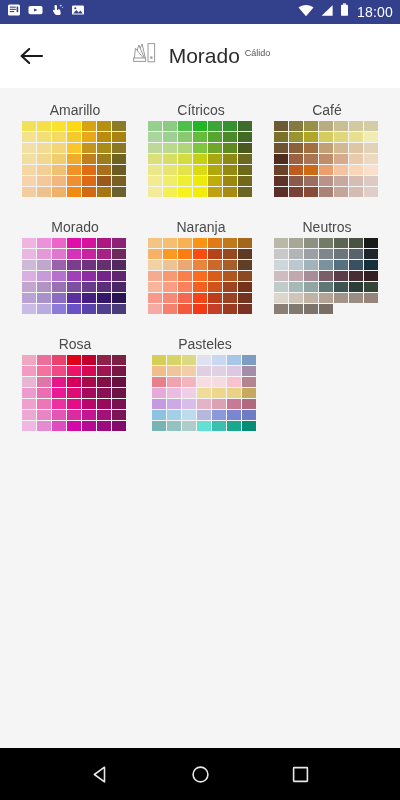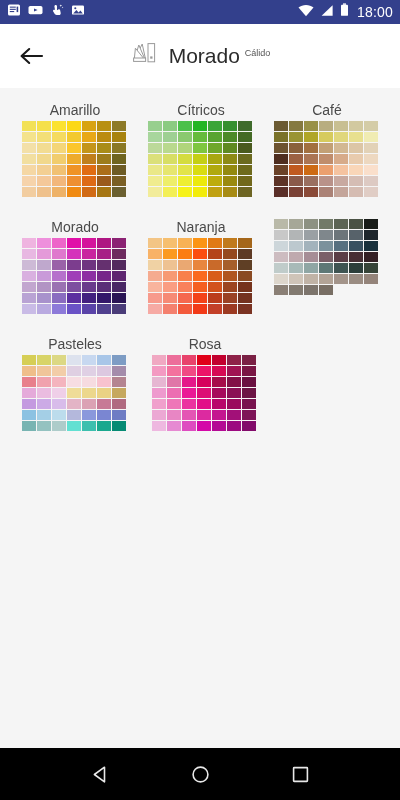--- a/index.html
+++ b/index.html
@@ -548,20 +548,21 @@
               <div class="swatch" style="background: rgb(244, 128, 110);"></div>
               <div class="swatch" style="background: rgb(243, 90, 60);"></div>
               <div class="swatch" style="background: rgb(242, 58, 23);"></div>
               <div class="swatch" style="background: rgb(195, 64, 40);"></div>
               <div class="swatch" style="background: rgb(156, 58, 34);"></div>
               <div class="swatch" style="background: rgb(122, 51, 34);"></div>
             </div>
           </div>
         </div>
         <div class="family-block">
+          <div class="family-title">Neutros</div>
           <div class="swatch-grid">
             <div class="swatch-line">
               <div class="swatch" style="background: rgb(185, 185, 168);"></div>
               <div class="swatch" style="background: rgb(166, 167, 151);"></div>
               <div class="swatch" style="background: rgb(141, 145, 130);"></div>
               <div class="swatch" style="background: rgb(114, 122, 104);"></div>
               <div class="swatch" style="background: rgb(92, 100, 84);"></div>
               <div class="swatch" style="background: rgb(74, 82, 68);"></div>
               <div class="swatch" style="background: rgb(24, 28, 24);"></div>
             </div>
@@ -614,20 +615,88 @@
               <div class="swatch" style="background: rgb(138, 127, 117);"></div>
               <div class="swatch" style="background: rgb(130, 122, 112);"></div>
               <div class="swatch" style="background: rgb(124, 116, 108);"></div>
               <div class="swatch" style="background: rgb(120, 110, 100);"></div>
             </div>
           </div>
         </div>
       </div>
       <div class="family-row" style="margin-top: 22px;">
         <div class="family-block">
+          <div class="family-title">Rosa</div>
+          <div class="swatch-grid">
+            <div class="swatch-line">
+              <div class="swatch" style="background: rgb(240, 168, 194);"></div>
+              <div class="swatch" style="background: rgb(236, 110, 154);"></div>
+              <div class="swatch" style="background: rgb(232, 67, 108);"></div>
+              <div class="swatch" style="background: rgb(224, 0, 24);"></div>
+              <div class="swatch" style="background: rgb(194, 0, 46);"></div>
+              <div class="swatch" style="background: rgb(142, 34, 72);"></div>
+              <div class="swatch" style="background: rgb(122, 32, 68);"></div>
+            </div>
+            <div class="swatch-line">
+              <div class="swatch" style="background: rgb(243, 154, 194);"></div>
+              <div class="swatch" style="background: rgb(243, 114, 158);"></div>
+              <div class="swatch" style="background: rgb(240, 74, 132);"></div>
+              <div class="swatch" style="background: rgb(236, 20, 104);"></div>
+              <div class="swatch" style="background: rgb(214, 10, 84);"></div>
+              <div class="swatch" style="background: rgb(160, 20, 82);"></div>
+              <div class="swatch" style="background: rgb(122, 22, 68);"></div>
+            </div>
+            <div class="swatch-line">
+              <div class="swatch" style="background: rgb(230, 182, 210);"></div>
+              <div class="swatch" style="background: rgb(224, 118, 168);"></div>
+              <div class="swatch" style="background: rgb(228, 24, 138);"></div>
+              <div class="swatch" style="background: rgb(214, 0, 92);"></div>
+              <div class="swatch" style="background: rgb(166, 12, 74);"></div>
+              <div class="swatch" style="background: rgb(130, 16, 70);"></div>
+              <div class="swatch" style="background: rgb(106, 16, 64);"></div>
+            </div>
+            <div class="swatch-line">
+              <div class="swatch" style="background: rgb(238, 154, 206);"></div>
+              <div class="swatch" style="background: rgb(236, 110, 178);"></div>
+              <div class="swatch" style="background: rgb(234, 26, 150);"></div>
+              <div class="swatch" style="background: rgb(220, 14, 116);"></div>
+              <div class="swatch" style="background: rgb(166, 10, 92);"></div>
+              <div class="swatch" style="background: rgb(138, 16, 84);"></div>
+              <div class="swatch" style="background: rgb(108, 20, 68);"></div>
+            </div>
+            <div class="swatch-line">
+              <div class="swatch" style="background: rgb(240, 160, 204);"></div>
+              <div class="swatch" style="background: rgb(238, 118, 184);"></div>
+              <div class="swatch" style="background: rgb(235, 50, 160);"></div>
+              <div class="swatch" style="background: rgb(226, 14, 136);"></div>
+              <div class="swatch" style="background: rgb(184, 6, 106);"></div>
+              <div class="swatch" style="background: rgb(154, 10, 92);"></div>
+              <div class="swatch" style="background: rgb(120, 18, 78);"></div>
+            </div>
+            <div class="swatch-line">
+              <div class="swatch" style="background: rgb(236, 168, 212);"></div>
+              <div class="swatch" style="background: rgb(232, 134, 196);"></div>
+              <div class="swatch" style="background: rgb(228, 86, 180);"></div>
+              <div class="swatch" style="background: rgb(220, 42, 160);"></div>
+              <div class="swatch" style="background: rgb(196, 22, 144);"></div>
+              <div class="swatch" style="background: rgb(162, 16, 120);"></div>
+              <div class="swatch" style="background: rgb(126, 20, 88);"></div>
+            </div>
+            <div class="swatch-line">
+              <div class="swatch" style="background: rgb(238, 184, 224);"></div>
+              <div class="swatch" style="background: rgb(230, 138, 210);"></div>
+              <div class="swatch" style="background: rgb(222, 76, 192);"></div>
+              <div class="swatch" style="background: rgb(212, 8, 168);"></div>
+              <div class="swatch" style="background: rgb(180, 10, 148);"></div>
+              <div class="swatch" style="background: rgb(156, 10, 128);"></div>
+              <div class="swatch" style="background: rgb(130, 10, 106);"></div>
+            </div>
+          </div>
+        </div>
+        <div class="family-block">
           <div class="family-title">Pasteles</div>
           <div class="swatch-grid">
             <div class="swatch-line">
               <div class="swatch" style="background: rgb(214, 206, 85);"></div>
               <div class="swatch" style="background: rgb(216, 212, 104);"></div>
               <div class="swatch" style="background: rgb(220, 216, 132);"></div>
               <div class="swatch" style="background: rgb(221, 226, 238);"></div>
               <div class="swatch" style="background: rgb(199, 216, 240);"></div>
               <div class="swatch" style="background: rgb(168, 198, 232);"></div>
               <div class="swatch" style="background: rgb(125, 156, 196);"></div>
@@ -678,88 +747,20 @@
               <div class="swatch" style="background: rgb(110, 124, 196);"></div>
             </div>
             <div class="swatch-line">
               <div class="swatch" style="background: rgb(120, 180, 178);"></div>
               <div class="swatch" style="background: rgb(148, 194, 192);"></div>
               <div class="swatch" style="background: rgb(174, 204, 202);"></div>
               <div class="swatch" style="background: rgb(98, 224, 210);"></div>
               <div class="swatch" style="background: rgb(60, 191, 174);"></div>
               <div class="swatch" style="background: rgb(26, 168, 142);"></div>
               <div class="swatch" style="background: rgb(6, 139, 116);"></div>
-            </div>
-          </div>
-        </div>
-        <div class="family-block">
-          <div class="family-title">Rosa</div>
-          <div class="swatch-grid">
-            <div class="swatch-line">
-              <div class="swatch" style="background: rgb(240, 168, 194);"></div>
-              <div class="swatch" style="background: rgb(236, 110, 154);"></div>
-              <div class="swatch" style="background: rgb(232, 67, 108);"></div>
-              <div class="swatch" style="background: rgb(224, 0, 24);"></div>
-              <div class="swatch" style="background: rgb(194, 0, 46);"></div>
-              <div class="swatch" style="background: rgb(142, 34, 72);"></div>
-              <div class="swatch" style="background: rgb(122, 32, 68);"></div>
-            </div>
-            <div class="swatch-line">
-              <div class="swatch" style="background: rgb(243, 154, 194);"></div>
-              <div class="swatch" style="background: rgb(243, 114, 158);"></div>
-              <div class="swatch" style="background: rgb(240, 74, 132);"></div>
-              <div class="swatch" style="background: rgb(236, 20, 104);"></div>
-              <div class="swatch" style="background: rgb(214, 10, 84);"></div>
-              <div class="swatch" style="background: rgb(160, 20, 82);"></div>
-              <div class="swatch" style="background: rgb(122, 22, 68);"></div>
-            </div>
-            <div class="swatch-line">
-              <div class="swatch" style="background: rgb(230, 182, 210);"></div>
-              <div class="swatch" style="background: rgb(224, 118, 168);"></div>
-              <div class="swatch" style="background: rgb(228, 24, 138);"></div>
-              <div class="swatch" style="background: rgb(214, 0, 92);"></div>
-              <div class="swatch" style="background: rgb(166, 12, 74);"></div>
-              <div class="swatch" style="background: rgb(130, 16, 70);"></div>
-              <div class="swatch" style="background: rgb(106, 16, 64);"></div>
-            </div>
-            <div class="swatch-line">
-              <div class="swatch" style="background: rgb(238, 154, 206);"></div>
-              <div class="swatch" style="background: rgb(236, 110, 178);"></div>
-              <div class="swatch" style="background: rgb(234, 26, 150);"></div>
-              <div class="swatch" style="background: rgb(220, 14, 116);"></div>
-              <div class="swatch" style="background: rgb(166, 10, 92);"></div>
-              <div class="swatch" style="background: rgb(138, 16, 84);"></div>
-              <div class="swatch" style="background: rgb(108, 20, 68);"></div>
-            </div>
-            <div class="swatch-line">
-              <div class="swatch" style="background: rgb(240, 160, 204);"></div>
-              <div class="swatch" style="background: rgb(238, 118, 184);"></div>
-              <div class="swatch" style="background: rgb(235, 50, 160);"></div>
-              <div class="swatch" style="background: rgb(226, 14, 136);"></div>
-              <div class="swatch" style="background: rgb(184, 6, 106);"></div>
-              <div class="swatch" style="background: rgb(154, 10, 92);"></div>
-              <div class="swatch" style="background: rgb(120, 18, 78);"></div>
-            </div>
-            <div class="swatch-line">
-              <div class="swatch" style="background: rgb(236, 168, 212);"></div>
-              <div class="swatch" style="background: rgb(232, 134, 196);"></div>
-              <div class="swatch" style="background: rgb(228, 86, 180);"></div>
-              <div class="swatch" style="background: rgb(220, 42, 160);"></div>
-              <div class="swatch" style="background: rgb(196, 22, 144);"></div>
-              <div class="swatch" style="background: rgb(162, 16, 120);"></div>
-              <div class="swatch" style="background: rgb(126, 20, 88);"></div>
-            </div>
-            <div class="swatch-line">
-              <div class="swatch" style="background: rgb(238, 184, 224);"></div>
-              <div class="swatch" style="background: rgb(230, 138, 210);"></div>
-              <div class="swatch" style="background: rgb(222, 76, 192);"></div>
-              <div class="swatch" style="background: rgb(212, 8, 168);"></div>
-              <div class="swatch" style="background: rgb(180, 10, 148);"></div>
-              <div class="swatch" style="background: rgb(156, 10, 128);"></div>
-              <div class="swatch" style="background: rgb(130, 10, 106);"></div>
             </div>
           </div>
         </div>
       </div>
     </div>
 </div>
 
 <div class="nav-bar">
   <div class="nav-btn">
     <svg width="19" height="19" viewBox="0 0 19 19">

